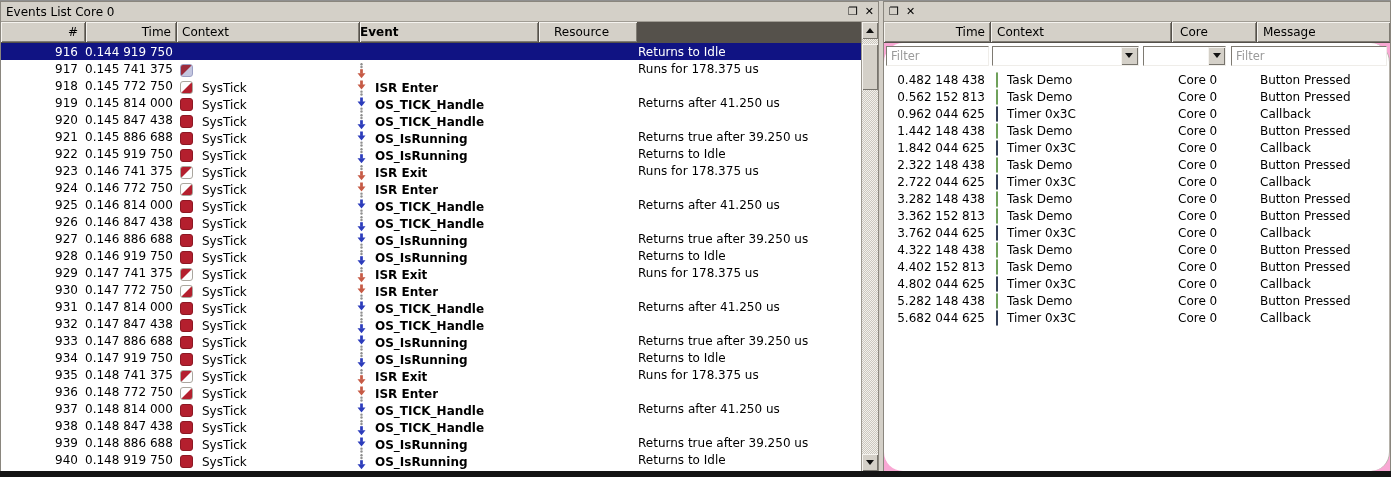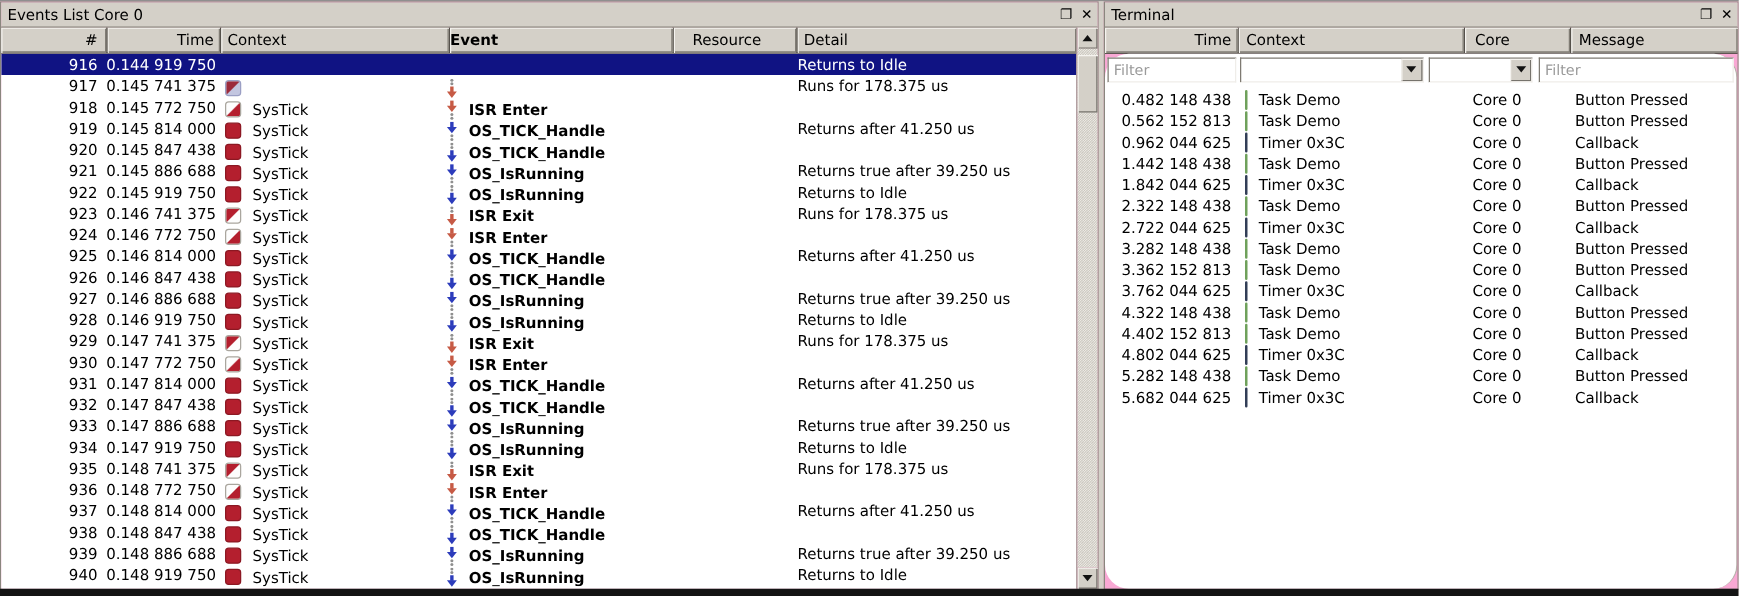--- a/index.html
+++ b/index.html
@@ -102,21 +102,20 @@
       </span>
     </div>
     <div class="table-area">
       <div class="table-main">
         <div class="hrow">
           <div class="hcell c-num">#</div>
           <div class="hcell c-time">Time</div>
           <div class="hcell c-ctx">Context</div>
           <div class="hcell c-event">Event</div>
           <div class="hcell c-res">Resource</div>
-          <div class="hcell c-detail">Detail</div>
         </div>
         <div class="rows" id="events-rows">
             <div class="row selected">
               <span class="c-num">916</span>
               <span class="c-time">0.144 919 750</span>
               <span class="c-ctx cellflex">
                 <span class="ctx-icon isr-exit"></span>
                 <span>SysTick</span>
               </span>
               <span class="c-event cellflex">
@@ -650,21 +649,20 @@
             <i class="tri-down"></i>
           </div>
       </div>
     </div>
   </section>
 
   <div class="splitter"></div>
 
   <section class="panel terminal">
     <div class="titlebar">
-      <span class="title">Terminal</span>
       <span class="winbtns">
         <span class="winbtn">❐</span>
         <span class="winbtn">✕</span>
       </span>
     </div>
     <div class="hrow">
       <div class="hcell t-time">Time</div>
       <div class="hcell t-ctx">Context</div>
       <div class="hcell t-core">Core</div>
       <div class="hcell t-msg">Message</div>

